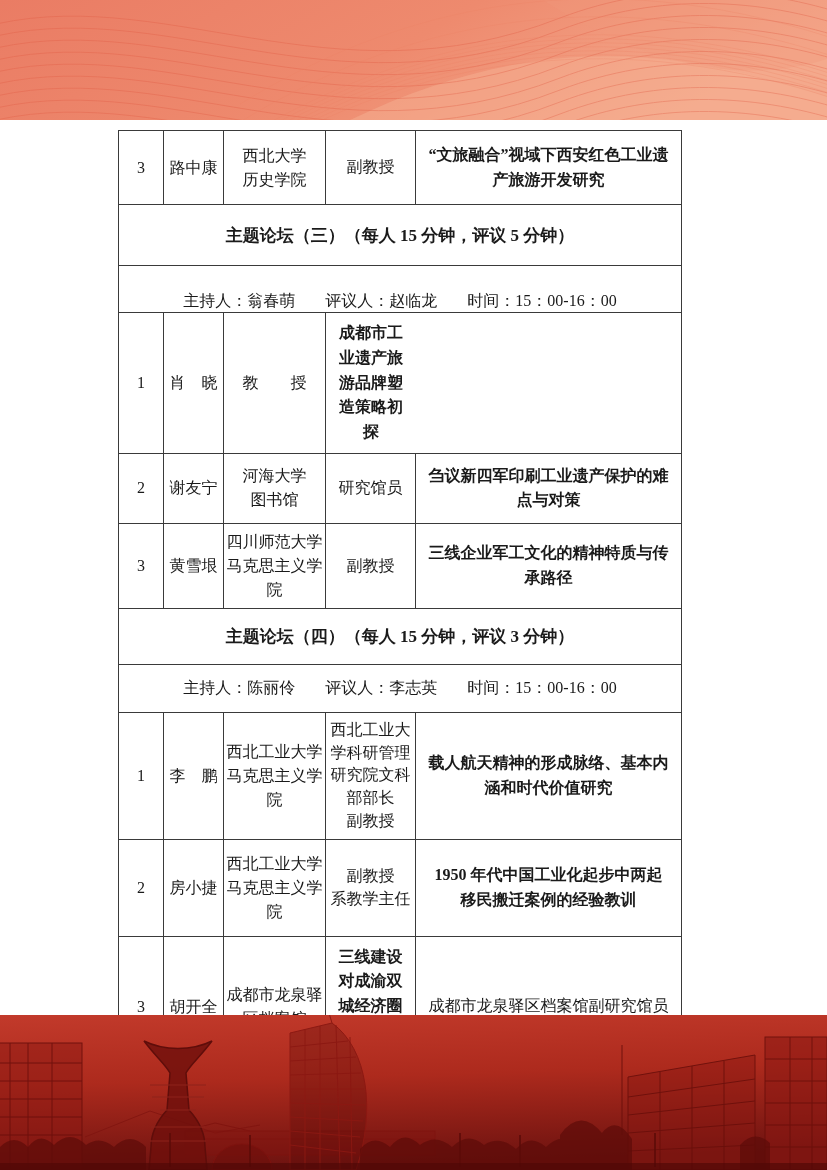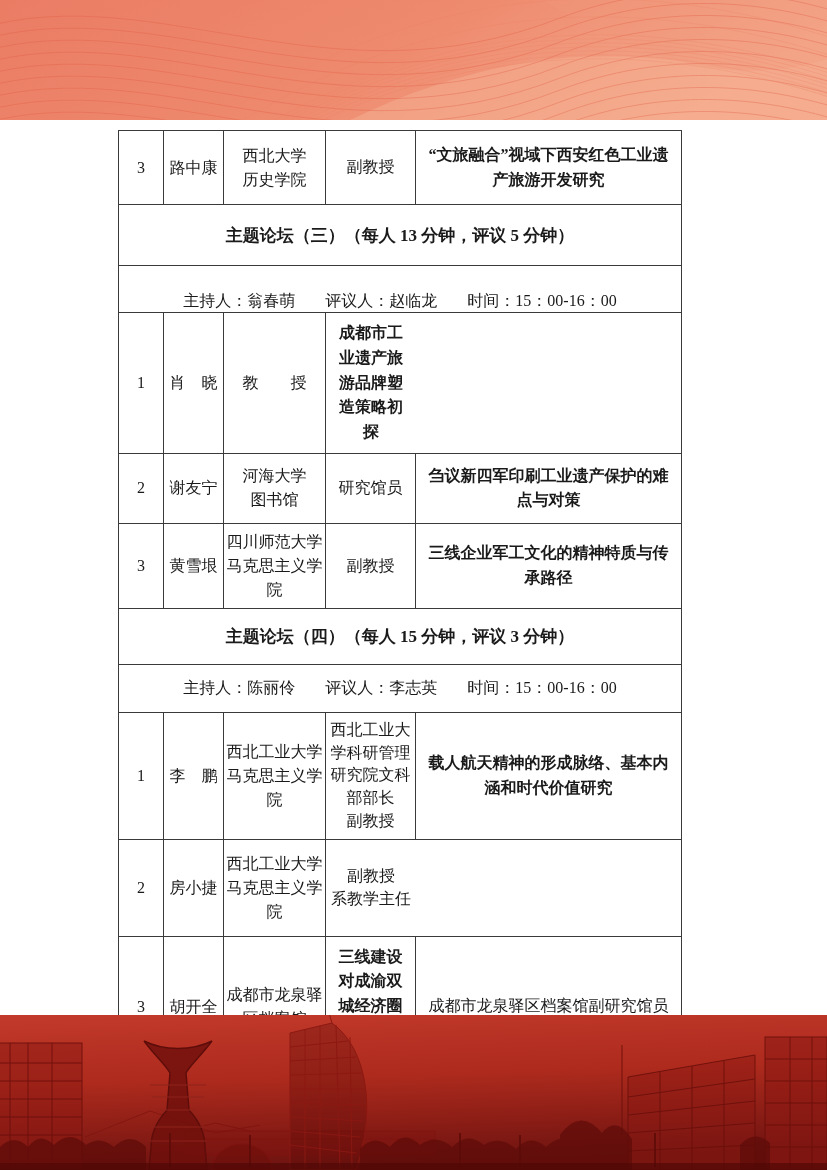--- a/index.html
+++ b/index.html
@@ -99,21 +99,21 @@
       <div class="cell c-aff">
         <div>西北大学</div>
         <div>历史学院</div>
       </div>
       <div class="cell c-title">
         <div>副教授</div>
       </div>
       <div class="cell c-topic">“文旅融合”视域下西安红色工业遗产旅游开发研究</div>
     </div>
     <div class="trow section">
-      <span class="section-label">主题论坛（三）（每人 13 分钟，评议 5 分钟）</span>
+      <span class="section-label">主题论坛（三）（每人 15 分钟，评议 5 分钟）</span>
     </div>
     <div class="trow moderator">
       <span class="mod-seg"><span class="mod-lab">主持人：</span><span class="mod-val">翁春萌</span></span>
       <span class="mod-seg"><span class="mod-lab">评议人：</span><span class="mod-val">赵临龙</span></span>
       <span class="mod-seg"><span class="mod-lab">时间：</span><span class="mod-val">15：00-16：00</span></span>
     </div>
     <div class="trow entry">
       <div class="cell c-num">1</div>
       <div class="cell c-name">肖　晓</div>
       <div class="cell c-title">
@@ -167,20 +167,21 @@
     <div class="trow entry">
       <div class="cell c-num">2</div>
       <div class="cell c-name">房小捷</div>
       <div class="cell c-aff">
         <div>西北工业大学马克思主义学院</div>
       </div>
       <div class="cell c-title">
         <div>副教授</div>
         <div>系教学主任</div>
       </div>
+      <div class="cell c-topic">1950 年代中国工业化起步中两起移民搬迁案例的经验教训</div>
     </div>
     <div class="trow entry">
       <div class="cell c-num">3</div>
       <div class="cell c-name">胡开全</div>
       <div class="cell c-aff">
         <div>成都市龙泉驿区档案馆</div>
       </div>
       <div class="cell c-topic">三线建设对成渝双城经济圈的奠基意义</div>
       <div class="cell c-title">
         <div>成都市龙泉驿区档案馆副研究馆员</div>

